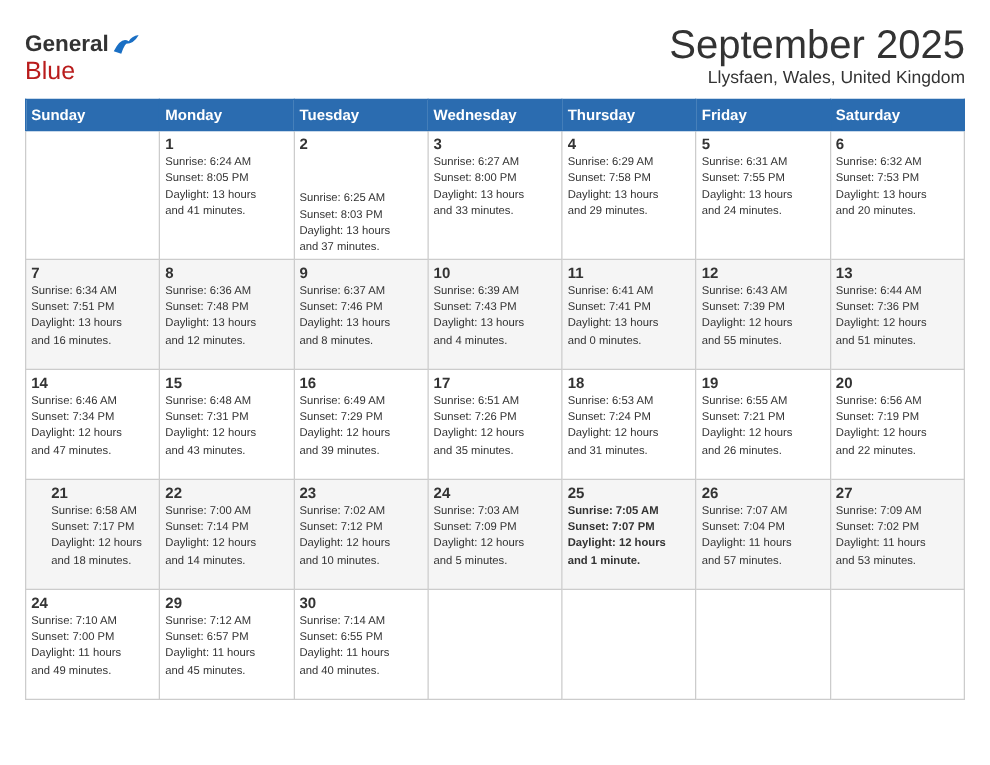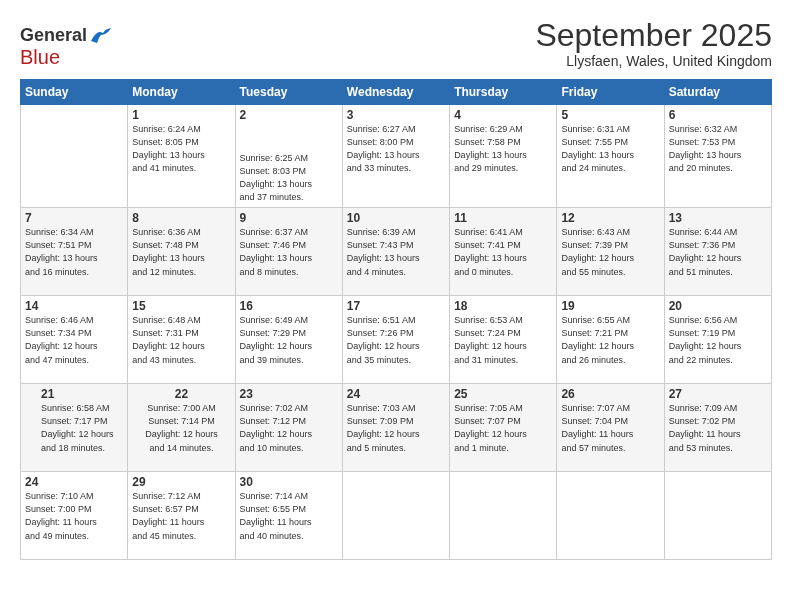--- a/index.html
+++ b/index.html
@@ -274,21 +274,21 @@
           </td>
         </tr>
         <tr style="background: rgb(245, 245, 245);">
           <td style="background: inherit; padding-left: 20px;">
             <span class="day-number">21</span>
             <div class="day-info" style="white-space: pre-line;">Sunrise: 6:58 AM
 Sunset: 7:17 PM
 Daylight: 12 hours
 and 18 minutes.</div>
           </td>
-          <td style="background: inherit; text-align: center;">
+          <td style="background: inherit;">
             <span class="day-number">22</span>
             <div class="day-info" style="white-space: pre-line;">Sunrise: 7:00 AM
 Sunset: 7:14 PM
 Daylight: 12 hours
 and 14 minutes.</div>
           </td>
           <td style="background: inherit;">
             <span class="day-number">23</span>
             <div class="day-info" style="white-space: pre-line;">Sunrise: 7:02 AM
 Sunset: 7:12 PM
@@ -297,21 +297,21 @@
           </td>
           <td style="background: inherit;">
             <span class="day-number">24</span>
             <div class="day-info" style="white-space: pre-line;">Sunrise: 7:03 AM
 Sunset: 7:09 PM
 Daylight: 12 hours
 and 5 minutes.</div>
           </td>
           <td style="background: inherit;">
             <span class="day-number">25</span>
-            <div class="day-info" style="white-space: pre-line;">Sunrise: 7:05 AM
+            <div class="day-info" style="white-space: pre-line; font-weight: bold;">Sunrise: 7:05 AM
 Sunset: 7:07 PM
 Daylight: 12 hours
 and 1 minute.</div>
           </td>
           <td style="background: inherit;">
             <span class="day-number">26</span>
             <div class="day-info" style="white-space: pre-line;">Sunrise: 7:07 AM
 Sunset: 7:04 PM
 Daylight: 11 hours
 and 57 minutes.</div>

